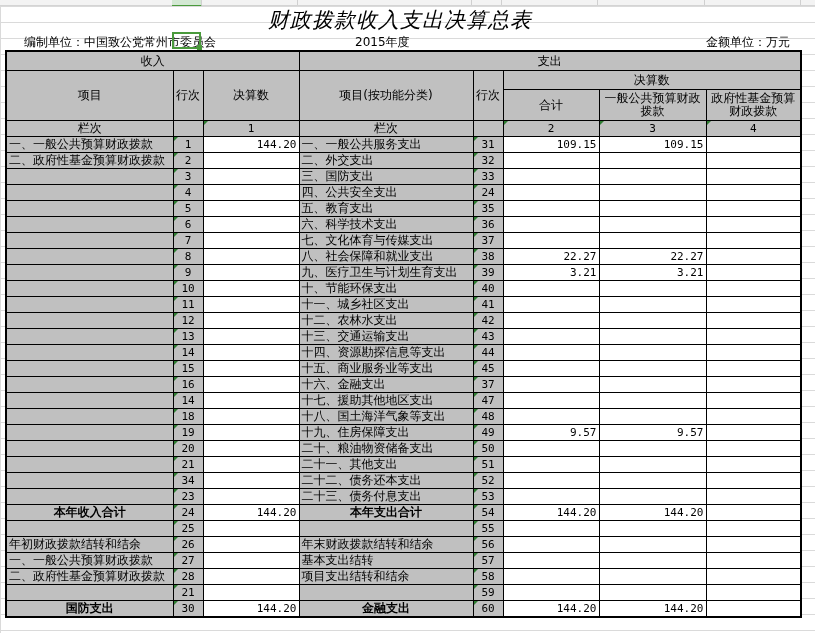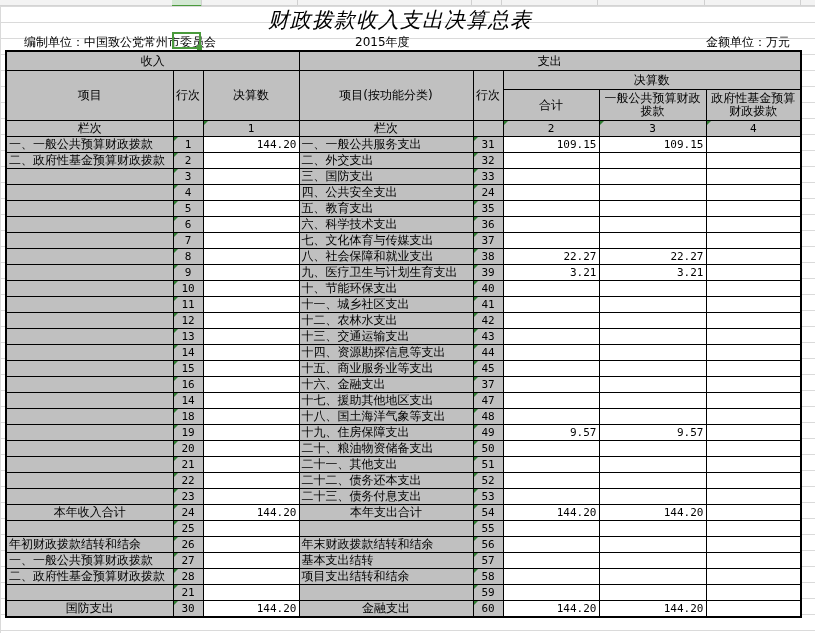--- a/index.html
+++ b/index.html
@@ -20,21 +20,21 @@
   .sel-handle { position:absolute; left:197px; top:45px; width:5px; height:5px; background:#4a9a3c; }
   table.sheet { position:absolute; left:5px; top:50px; border-collapse:collapse; table-layout:fixed;
                 font-size:12px; border:2px solid #000; }
   table.sheet td { border:1px solid #000; padding:0 2px; height:15px; line-height:15px; white-space:nowrap; overflow:hidden; position:relative; }
   td.g { background:#c0c0c0; }
   td.w { background:#ffffff; }
   td.c { text-align:center; }
   td.r { text-align:right; font-family:"DejaVu Sans Mono", "Liberation Mono", monospace; font-size:11px; }
   td.n { text-align:center; font-family:"DejaVu Sans Mono", "Liberation Mono", monospace; font-size:11px; }
   td.u span.t { }
-  td.b { font-weight:normal; text-align:center; }
+  td.b { font-weight:bold; text-align:center; }
   td.tri::before { content:""; position:absolute; left:0; top:0; width:0; height:0;
                    border-top:4px solid #2e7d32; border-right:4px solid transparent; }
 </style>
 </head>
 <body>
 
 <div class="colhdr">
   <div class="cl" style="left:0;width:172px"></div>
   <div class="cl sel" style="left:172px;width:29px"></div>
   <div class="cl" style="left:202px;width:95px"></div>
@@ -301,21 +301,21 @@
         <td class="g n tri">21</td>
         <td class="w r"></td>
         <td class="g u"><span class="t">二十一、其他支出</span></td>
         <td class="g n tri">51</td>
         <td class="w r"></td>
         <td class="w r"></td>
         <td class="w r"></td>
       </tr>
       <tr>
         <td class="g u"><span class="t"></span></td>
-        <td class="g n tri">22</td>
+        <td class="g n tri">34</td>
         <td class="w r"></td>
         <td class="g u"><span class="t">二十二、债务还本支出</span></td>
         <td class="g n tri">52</td>
         <td class="w r"></td>
         <td class="w r"></td>
         <td class="w r"></td>
       </tr>
       <tr>
         <td class="g u"><span class="t"></span></td>
         <td class="g n tri">23</td>

